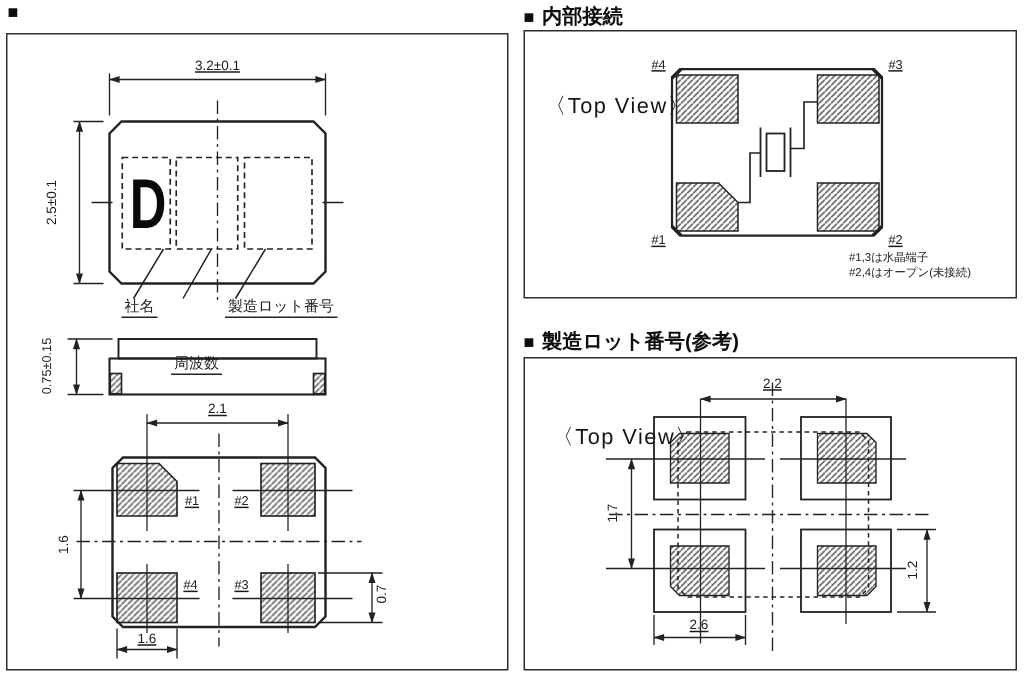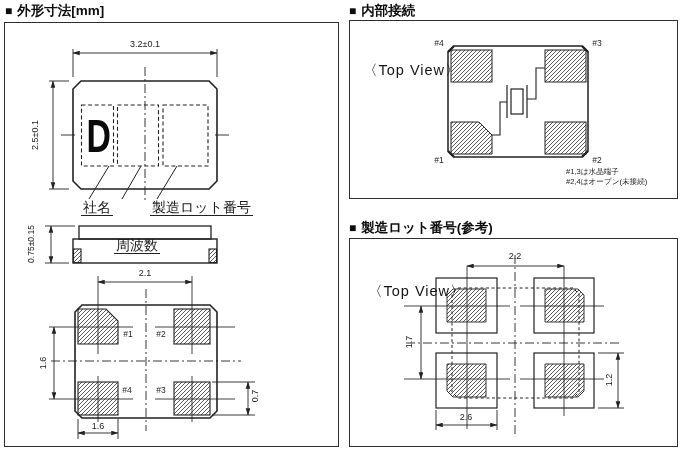--- a/index.html
+++ b/index.html
@@ -7,25 +7,25 @@
     position:relative;width:683px;height:450px;background:#fff;
     font-family:"Liberation Sans","DejaVu Sans",sans-serif;color:#111;
     overflow:hidden;
   }
   .sec{position:absolute;font-weight:700;font-size:13.5px;color:#0d0d0d;
        display:flex;align-items:center;gap:5px;white-space:nowrap;}
   .sec .blk{font-size:12px;line-height:1;}
   .panel{position:absolute;border:1.6px solid #2e2e2e;background:#fff;}
   .panel svg{position:absolute;left:0;top:0;}
   .lbl{position:absolute;font-size:9px;color:#1c1c1c;white-space:nowrap;
-       transform:translate(-50%,-50%);line-height:1;}
+       transform:translate(-50%,-50%);line-height:1;text-decoration:underline;}
   .vlbl{position:absolute;font-size:9px;color:#1c1c1c;white-space:nowrap;
        transform:translate(-50%,-50%) rotate(-90deg);line-height:1;}
   .small{font-size:8.5px;}
-  .ulbl{position:absolute;font-size:14px;color:#1c1c1c;white-space:nowrap;
+  .ulbl{position:absolute;font-size:10px;color:#1c1c1c;white-space:nowrap;
        border-bottom:1px solid #222;padding:0 2px 1px 2px;line-height:1;text-align:right;}
   .view{position:absolute;font-size:14.5px;color:#141414;letter-spacing:1px;white-space:nowrap;margin-top:35px;}
   .mark{position:absolute;display:flex;align-items:center;justify-content:center;overflow:visible;}
   .mark>span{font-weight:700;font-size:47px;line-height:1;color:#0a0a0a;
        transform:scaleX(0.72);letter-spacing:-2px;}
   .note{position:absolute;font-size:7.6px;color:#1c1c1c;line-height:1.28;white-space:nowrap;}
   .unit{position:absolute;font-weight:700;font-size:13px;color:#0d0d0d;white-space:nowrap;margin-top:20px;}
 </style>
 </head>
 <body>
@@ -41,21 +41,20 @@
         <path d="M0,0 L8,2.6 L0,5.2 Z" fill="#222"></path>
       </marker>
       <marker id="as" orient="auto" refX="0.5" refY="2.6" markerWidth="8.5" markerHeight="5.5">
         <path d="M8,0 L0,2.6 L8,5.2 Z" fill="#222"></path>
       </marker>
     </defs>
   </svg>
 
   <div class="sec" style="left:5px;top:2px;">
     <span class="blk">■</span>
-    <span>外形寸法[mm]</span>
   </div>
 
   <div class="panel" style="left:4px;top:22px;width:333px;height:423px;">
     <svg width="333" height="423" viewBox="0 0 333 423">
       <g stroke="#222" fill="none" stroke-width="1.1">
 
         <path d="M76,58 H204 L212,66 V158 L204,166 H76 L68,158 V66 Z" stroke-width="1.6"></path>
         <path d="M140,44 V178" stroke-width="0.9" stroke-dasharray="9 3 2 3"></path>
         <path d="M56,112 H70 M210,112 H224" stroke-width="0.9"></path>
         <g stroke-dasharray="4 2.6" stroke-width="1.1">

